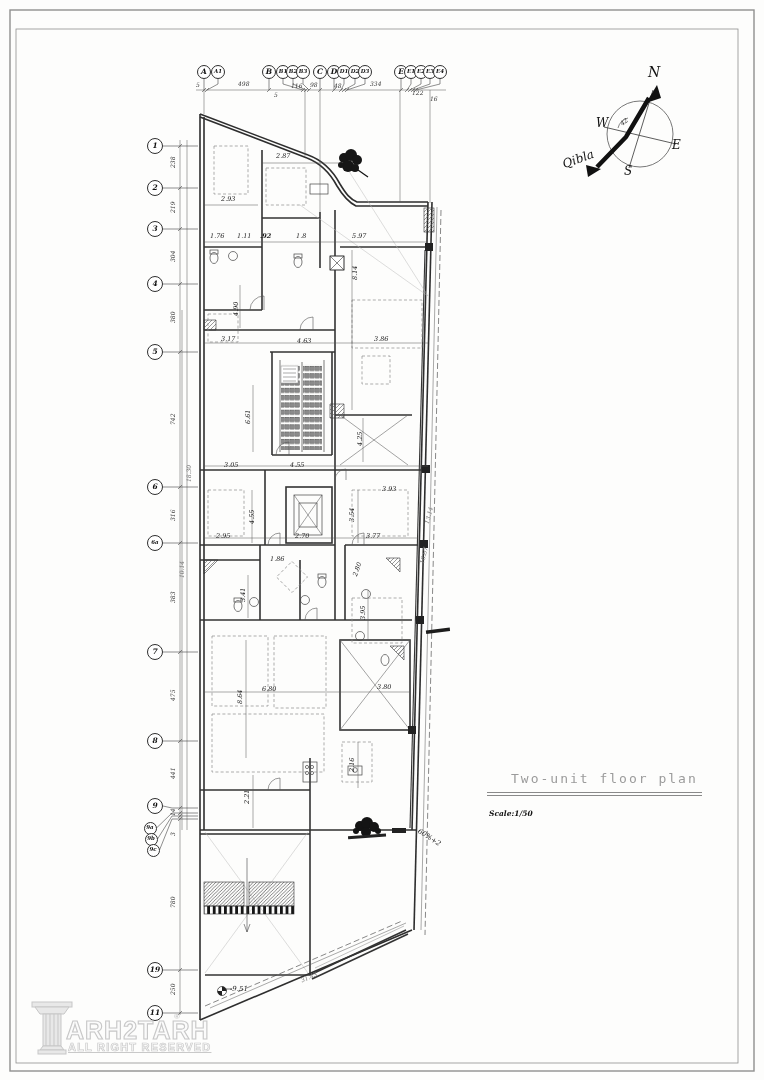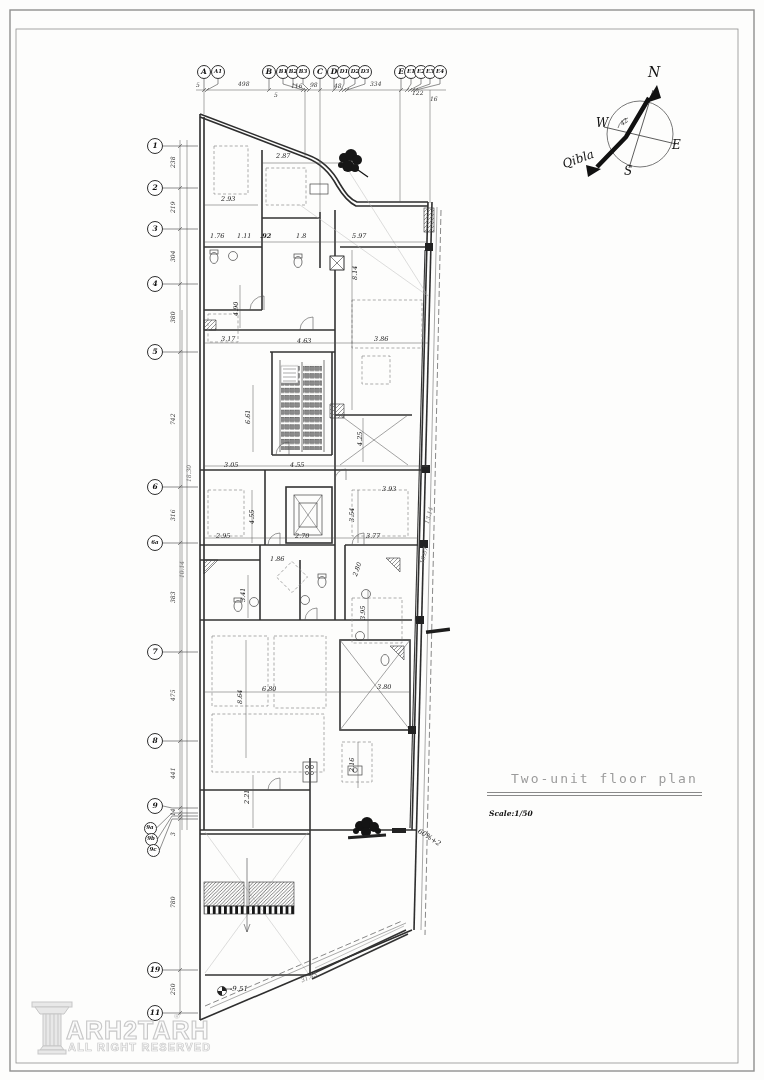--- a/index.html
+++ b/index.html
@@ -25,21 +25,21 @@
        letter-spacing:2px;color:#9b9b9b;}
   .title-rule{position:absolute;left:487px;top:792px;width:215px;height:2px;
        border-top:1.2px solid #8a8a8a;border-bottom:1.2px solid #8a8a8a;}
   .scale-lbl{position:absolute;left:489px;top:800px;font:italic bold 7.5px "DejaVu Serif", serif;color:#111;margin-top:9px;}
   
   .logo-word{position:absolute;left:66px;top:1016px;font:bold 25px "Liberation Sans", sans-serif;
        color:#fbfbfb;-webkit-text-stroke:1.1px #c7c7c7;letter-spacing:1px;}
   .logo-reg{position:absolute;left:174px;top:1012px;font:bold 8px "Liberation Sans", sans-serif;
        color:#c9c9c9;-webkit-text-stroke:0;}
   .logo-tag{position:absolute;left:68px;top:1041px;font:bold 11px "Liberation Sans", sans-serif;
-       color:#fbfbfb;-webkit-text-stroke:0.7px #c9c9c9;letter-spacing:1.2px;}
+       color:#fbfbfb;-webkit-text-stroke:0.7px #c9c9c9;letter-spacing:1.2px;text-decoration:underline;}
 </style>
 </head>
 <body>
 
 <div class="page">
 
   <svg width="764" height="1080" viewBox="0 0 764 1080">
     <defs>
       <pattern id="pTread" patternUnits="userSpaceOnUse" width="5" height="7.3">
         <rect x="0.5" y="1.2" width="3.8" height="4.4" fill="#8b8b8b" stroke="#2f2f2f" stroke-width="0.4"></rect>

